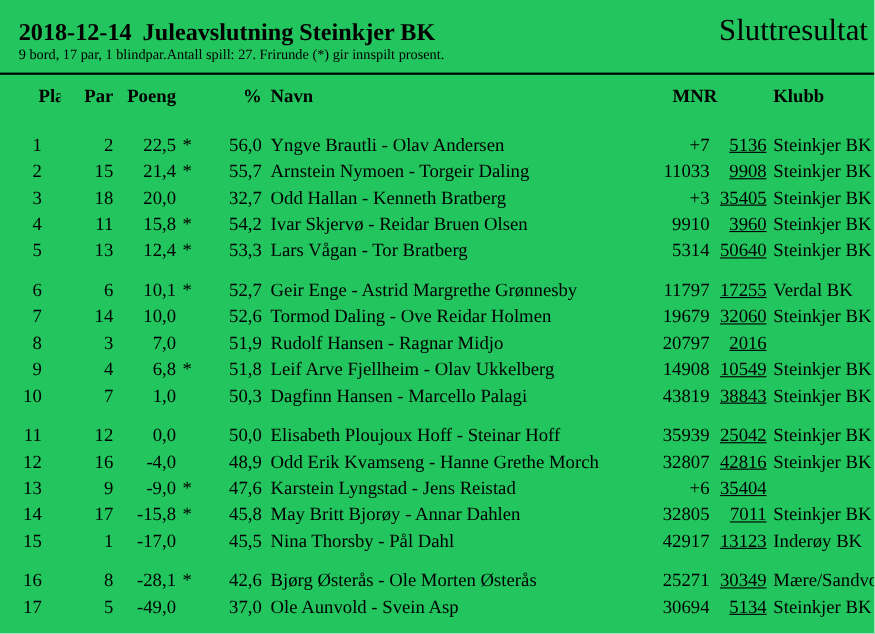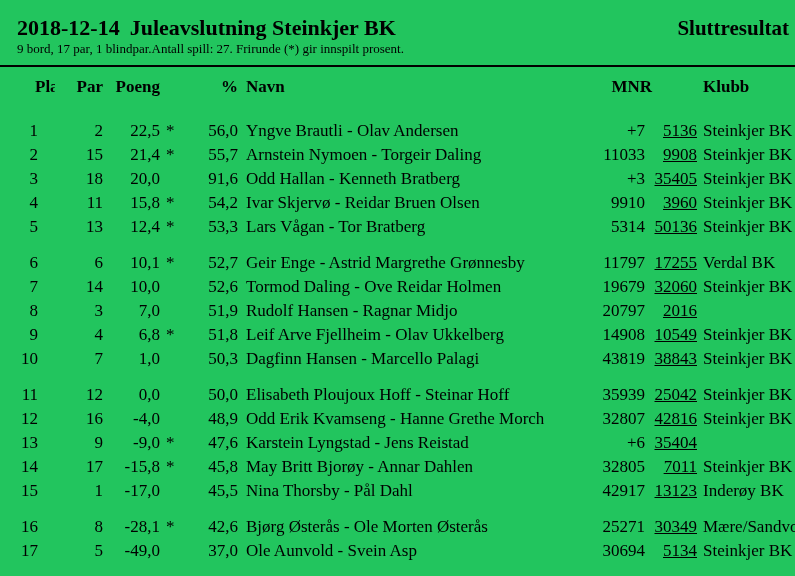--- a/index.html
+++ b/index.html
@@ -10,21 +10,21 @@
     font-family:"Liberation Serif","DejaVu Serif",serif;
     overflow:hidden;
   }
   .masthead{padding-top:15px;}
   .title-row{
     display:flex;justify-content:space-between;align-items:baseline;
     padding:0 6px 0 17px;
   }
   .event-title{font-size:22px;font-weight:bold;margin:0;line-height:26px;white-space:nowrap;}
   .event-title .date{margin-right:10px;}
-  .result-title{font-size:21px;font-weight:bold;margin:0;line-height:26px;white-space:nowrap;}
+  .result-title{font-size:28px;font-weight:normal;margin:0;line-height:26px;white-space:nowrap;}
   .subtitle{font-size:13px;line-height:16px;padding-left:17px;white-space:nowrap;}
   .rule{border:none;border-top:2px solid #000;margin:8px 0 0 0;}
   .trow{
     display:grid;
     grid-template-columns:55px 48px 57px 20px 58px 360px 47px 52px 98px;
     height:24px;align-items:center;
     font-size:17px;white-space:nowrap;
   }
   .thead{height:28px;font-weight:bold;margin-top:6px;}
   #tbody{margin-top:18px;}
@@ -89,21 +89,21 @@
       <div class="c navn">Arnstein Nymoen - Torgeir Daling</div>
       <div class="c mnr1">11033</div>
       <div class="c mnr2">9908</div>
       <div class="c klubb">Steinkjer BK</div>
     </div>
       <div class="trow">
       <div class="c plass">3</div>
       <div class="c par">18</div>
       <div class="c poeng">20,0</div>
       <div class="c star"></div>
-      <div class="c pct">91,6</div>
+      <div class="c pct">32,7</div>
       <div class="c navn">Odd Hallan - Kenneth Bratberg</div>
       <div class="c mnr1">+3</div>
       <div class="c mnr2">35405</div>
       <div class="c klubb">Steinkjer BK</div>
     </div>
       <div class="trow">
       <div class="c plass">4</div>
       <div class="c par">11</div>
       <div class="c poeng">15,8</div>
       <div class="c star">*</div>
@@ -114,21 +114,21 @@
       <div class="c klubb">Steinkjer BK</div>
     </div>
       <div class="trow">
       <div class="c plass">5</div>
       <div class="c par">13</div>
       <div class="c poeng">12,4</div>
       <div class="c star">*</div>
       <div class="c pct">53,3</div>
       <div class="c navn">Lars Vågan - Tor Bratberg</div>
       <div class="c mnr1">5314</div>
-      <div class="c mnr2">50136</div>
+      <div class="c mnr2">50640</div>
       <div class="c klubb">Steinkjer BK</div>
     </div>
       <div class="trow gap">
       <div class="c plass">6</div>
       <div class="c par">6</div>
       <div class="c poeng">10,1</div>
       <div class="c star">*</div>
       <div class="c pct">52,7</div>
       <div class="c navn">Geir Enge - Astrid Margrethe Grønnesby</div>
       <div class="c mnr1">11797</div>

